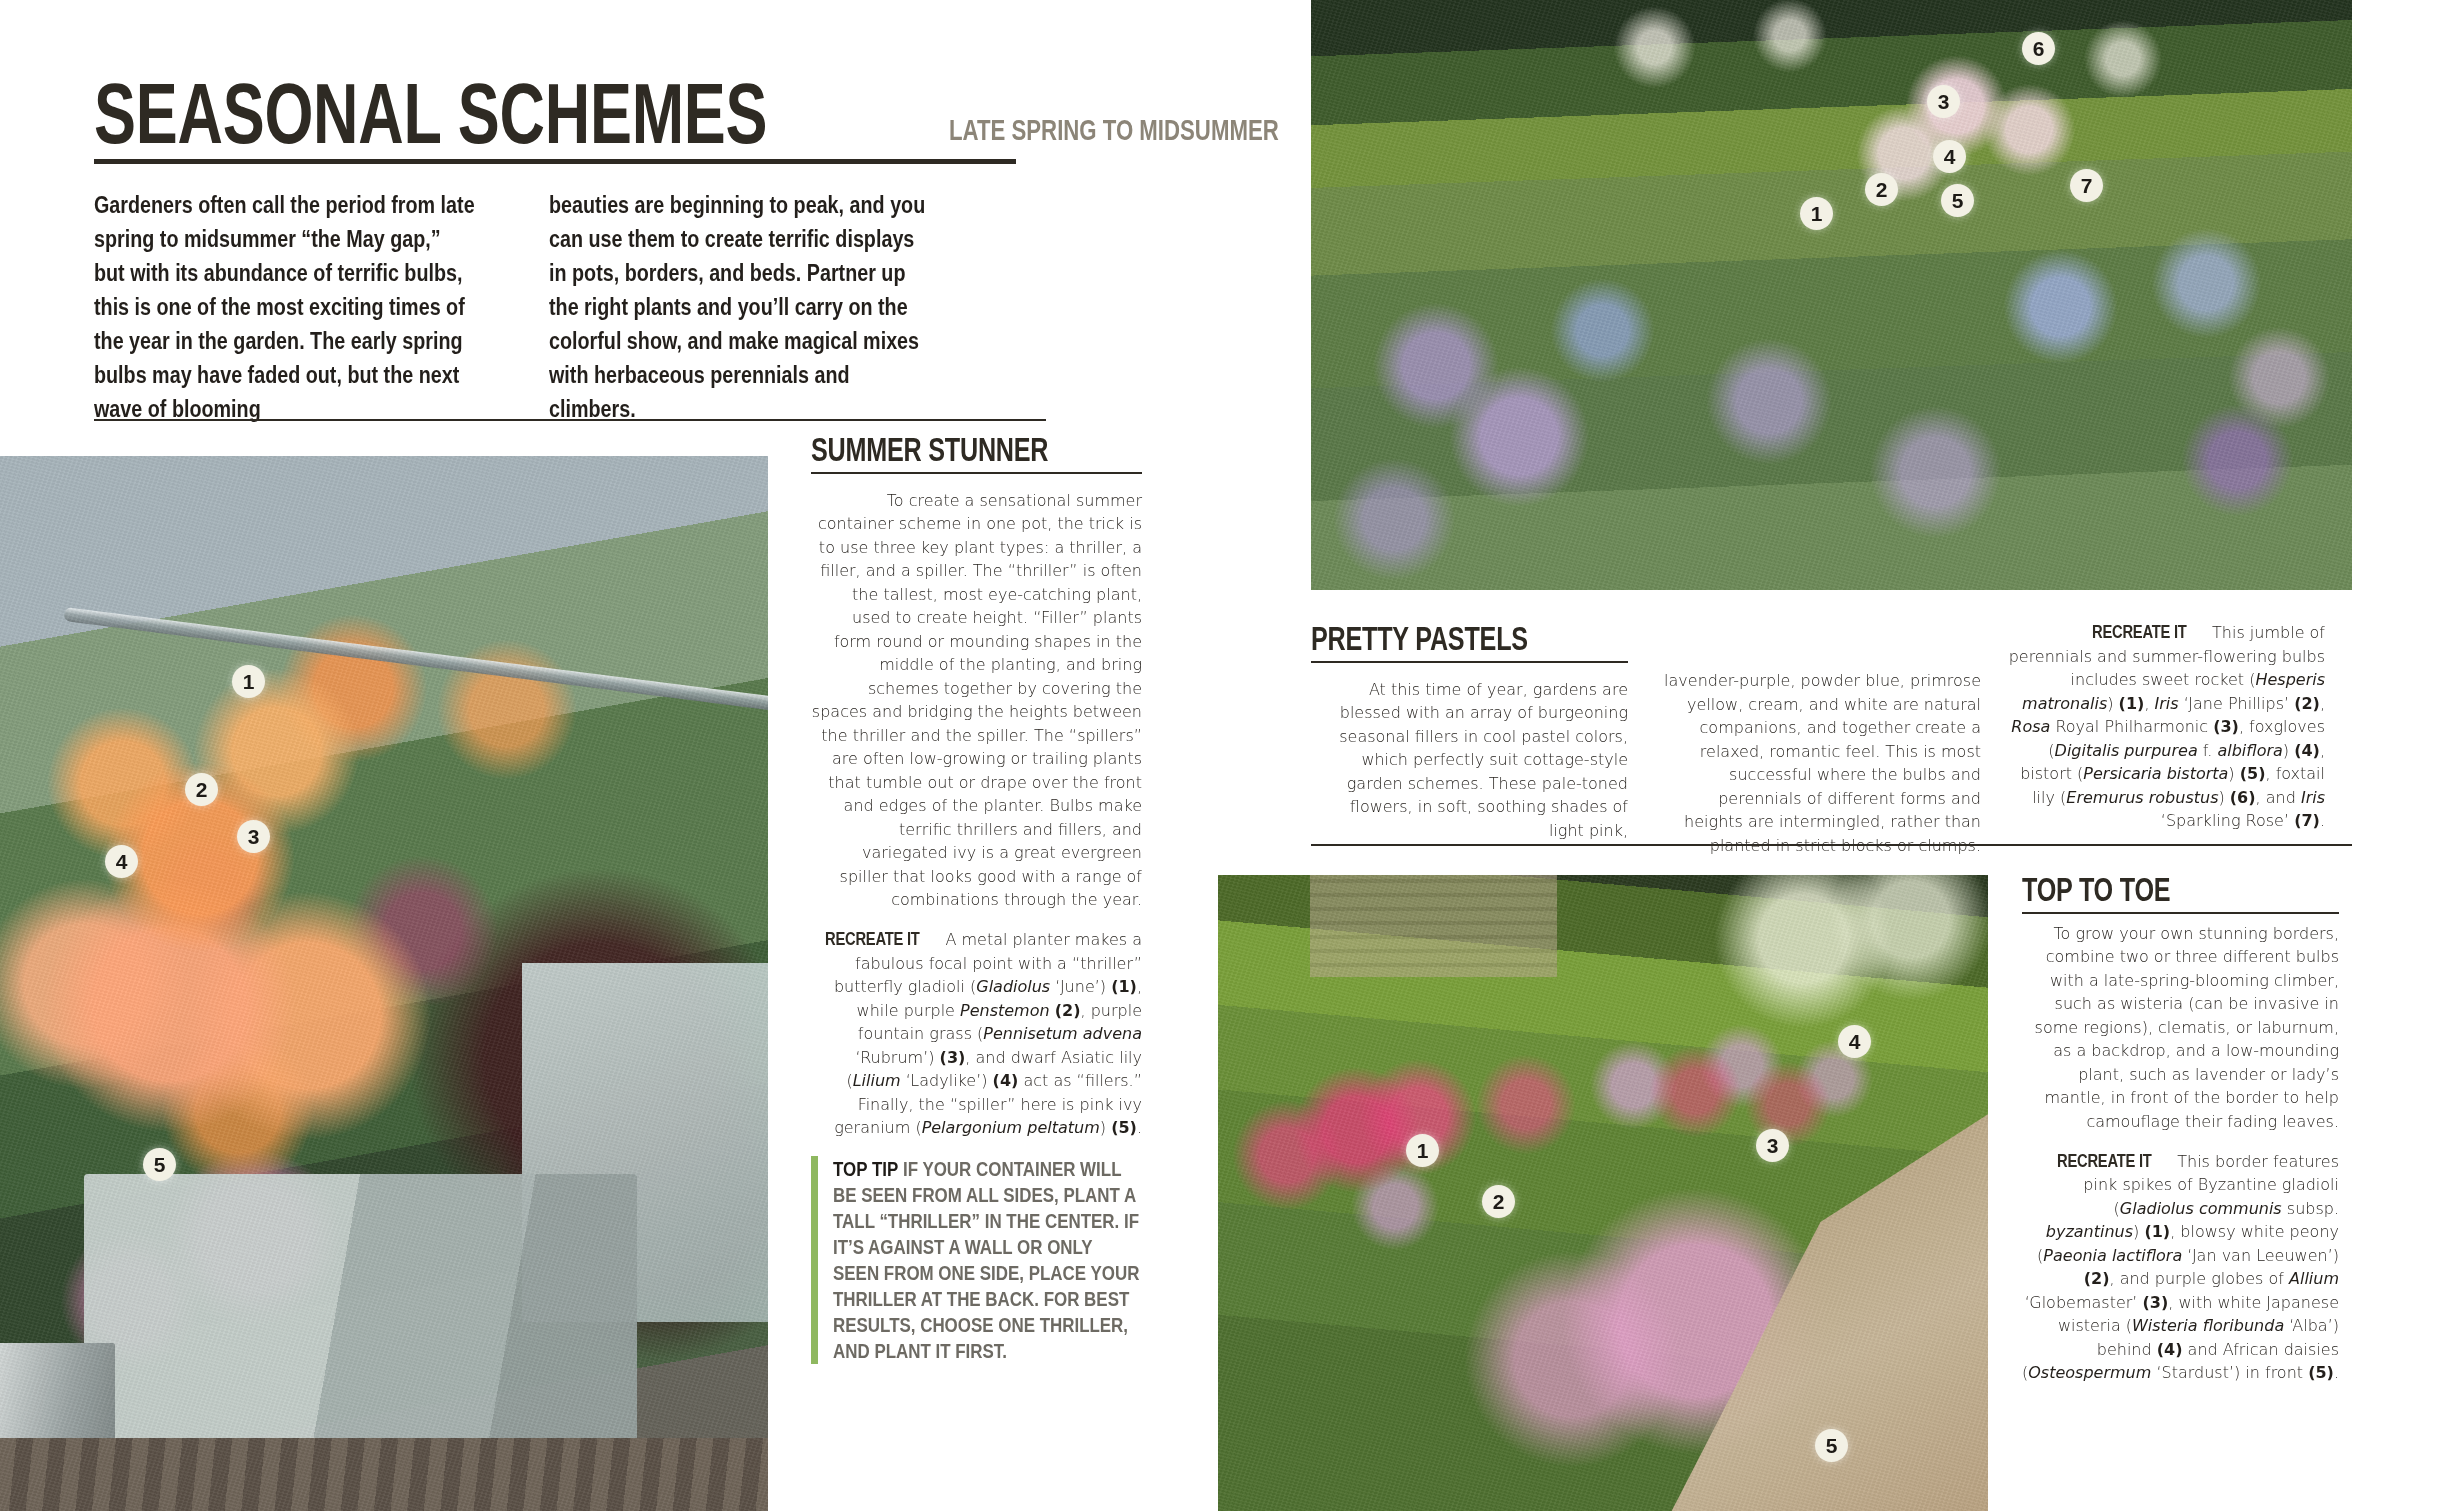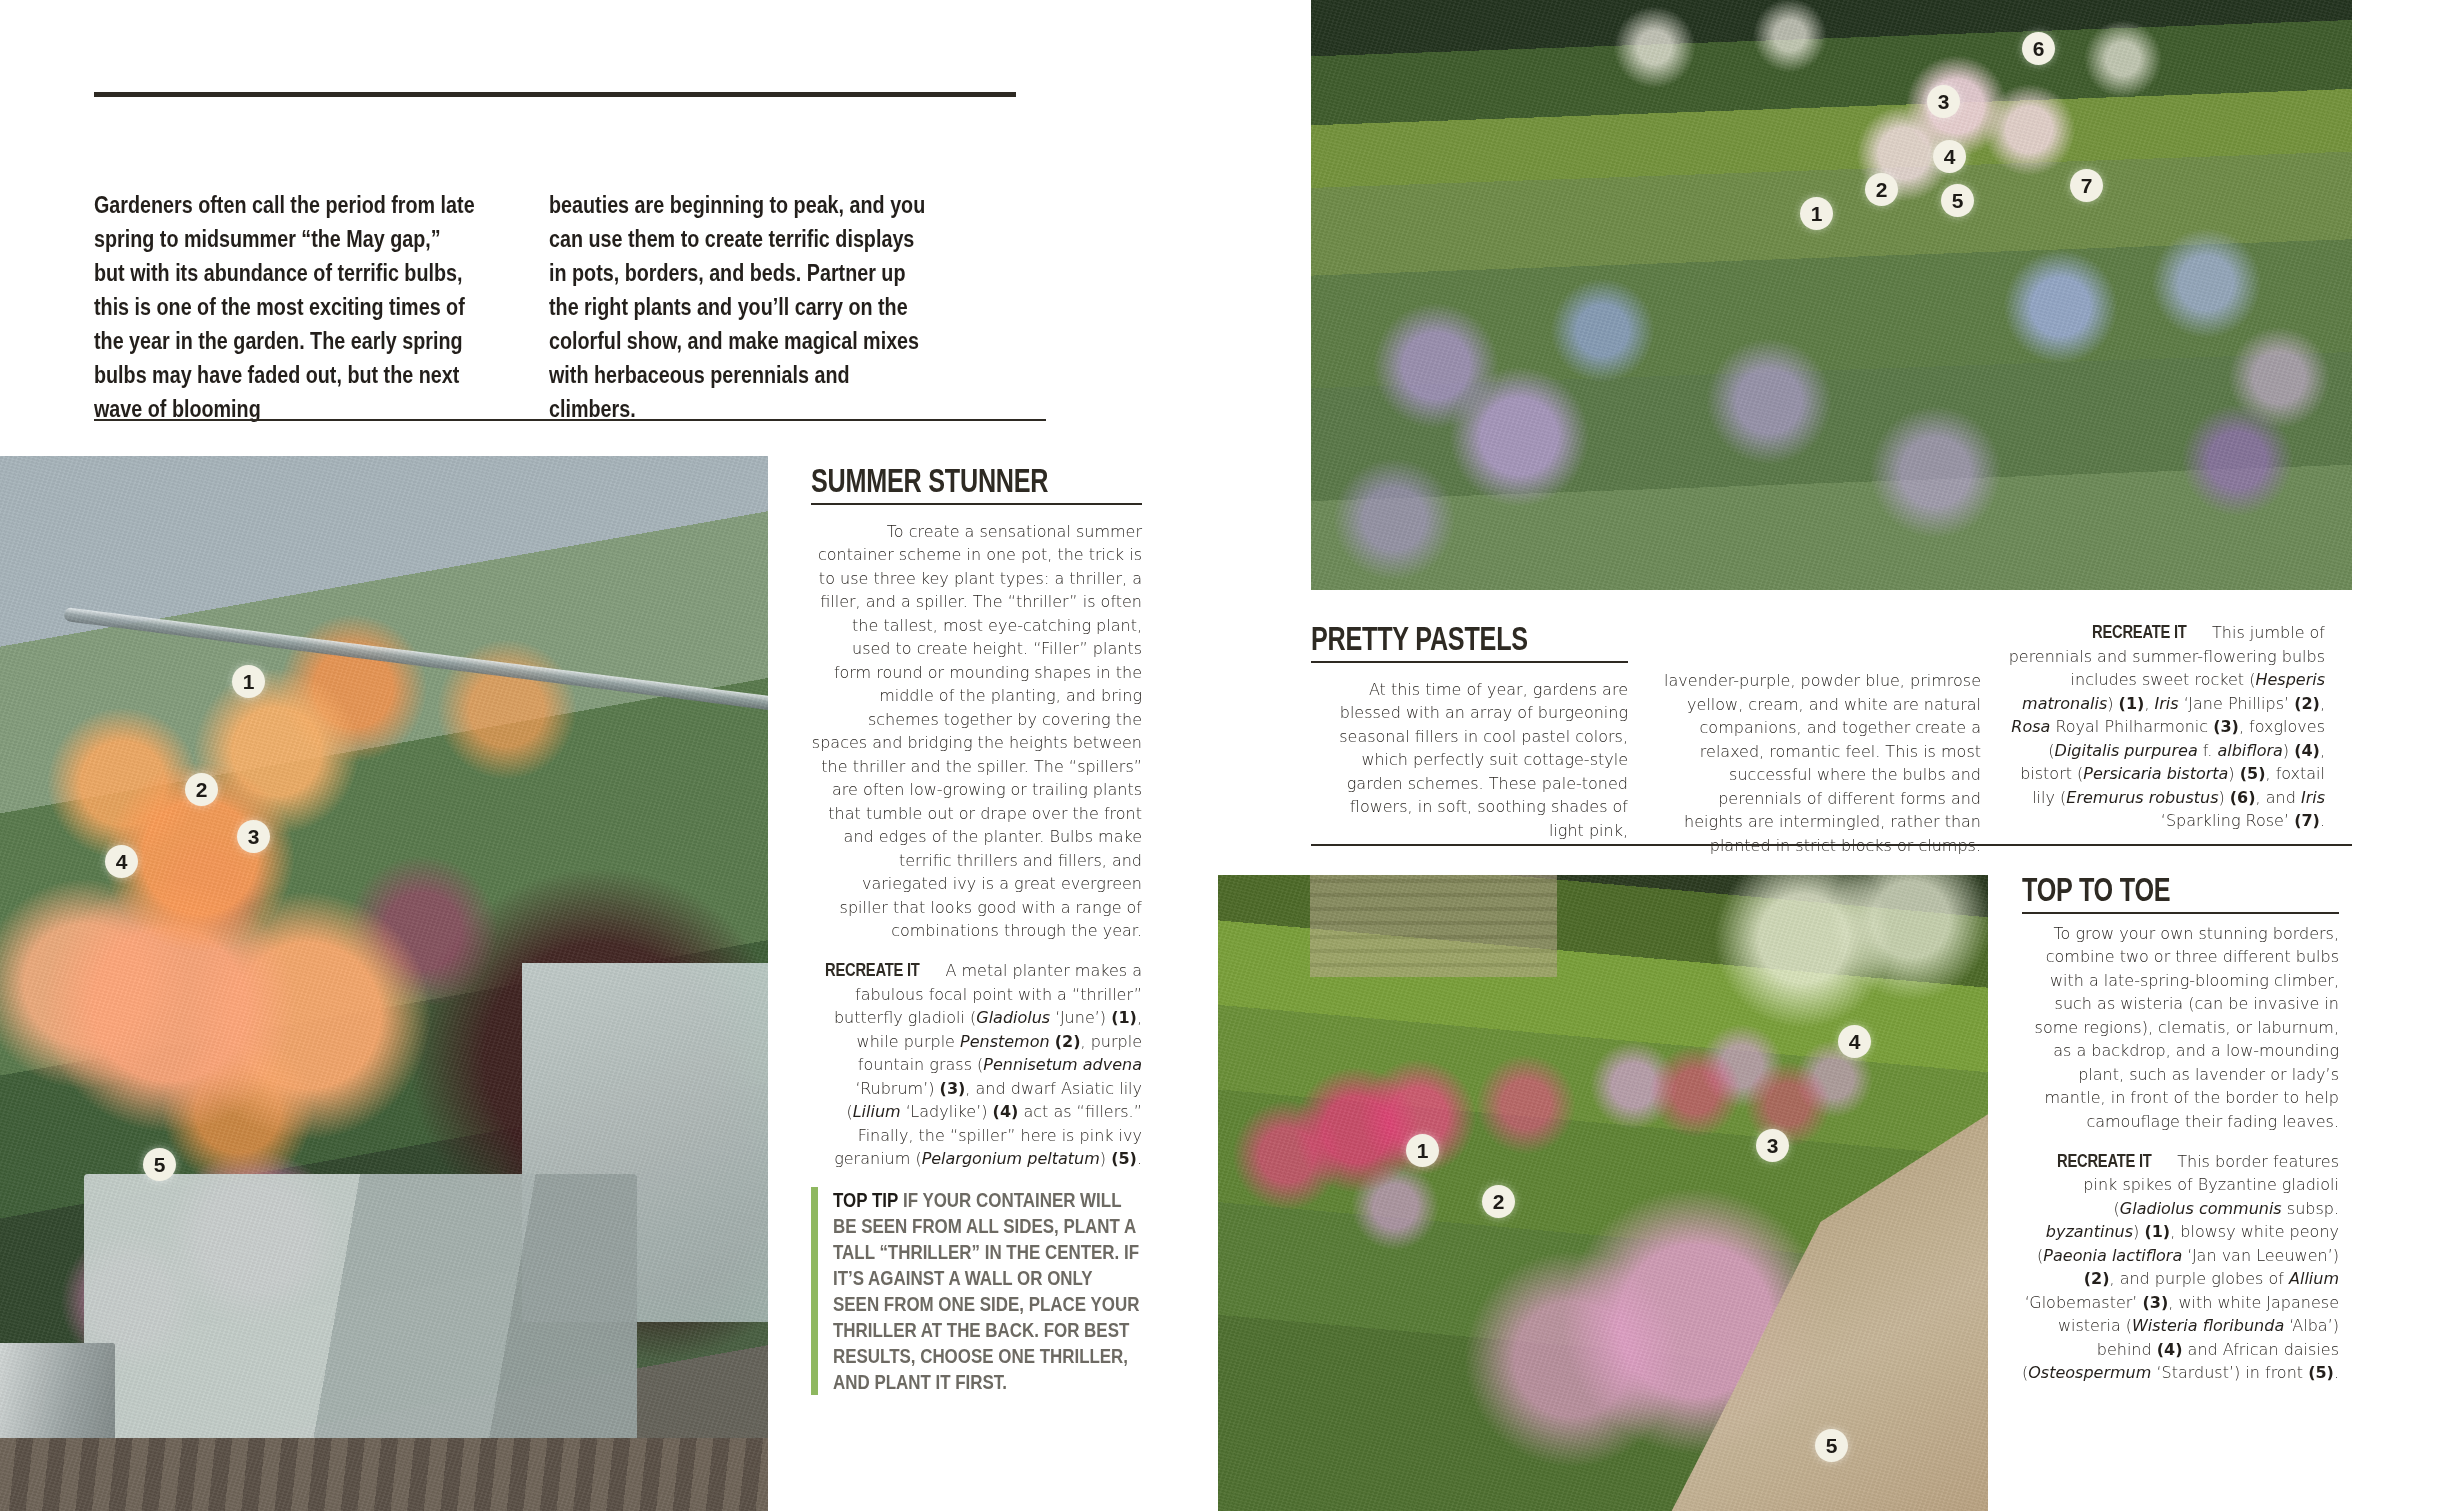--- a/index.html
+++ b/index.html
@@ -184,21 +184,21 @@
     color: #1e1b17;
     font-family: "Liberation Sans Narrow", "Liberation Sans", sans-serif;
     font-weight: 700;
     font-size: 21px;
     line-height: 33px;
     text-align: center;
     box-shadow: 0 0 9px rgba(255,255,255,.45);
   }
 
   
-  #summer-stunner { position: absolute; left: 811px; top: 463px; width: 331px; }
+  #summer-stunner { position: absolute; left: 811px; top: 432px; width: 331px; }
   #ss-body { margin-top: 15.2px; }
   #ss-recreate { margin-top: 16.5px; }
   #top-tip {
     margin-top: 16.5px; border-left: 7.6px solid #8fb860; padding-left: 15.2px;
   }
   .tip-txt {
     font-family: "Liberation Sans Narrow", "Liberation Sans", sans-serif;
     font-weight: 700; color: #6d6a63; font-size: 19.7px; line-height: 26px;
     transform: scaleX(0.86); transform-origin: left top; width: 116%;
   }
@@ -214,20 +214,24 @@
   #toptoe { position: absolute; left: 2022px; top: 872px; width: 317px; }
   #tt-body { margin-top: 8px; }
   #tt-recreate { margin-top: 16.5px; }
 </style>
 </head>
 <body>
 
 <div id="page">
 
   <div id="masthead">
+    <div id="title-row">
+      <div id="main-title" class="cond-head">SEASONAL SCHEMES</div>
+      <div id="sub-title">LATE SPRING TO MIDSUMMER</div>
+    </div>
     <div id="title-rule" class="sec-rule"></div>
   </div>
 
   <div id="intro">
     <div class="intro-col lead-txt">Gardeners often call the period from late spring to midsummer “the May gap,” but with its abundance of terrific bulbs, this is one of the most exciting times of the year in the garden. The early spring bulbs may have faded out, but the next wave of blooming</div>
     <div class="intro-col lead-txt">beauties are beginning to peak, and you can use them to create terrific displays in pots, borders, and beds. Partner up the right plants and you’ll carry on the colorful show, and make magical mixes with herbaceous perennials and climbers.</div>
   </div>
   <div id="intro-rule" class="thin-rule"></div>
 
   <div id="photo-container" class="photo">

